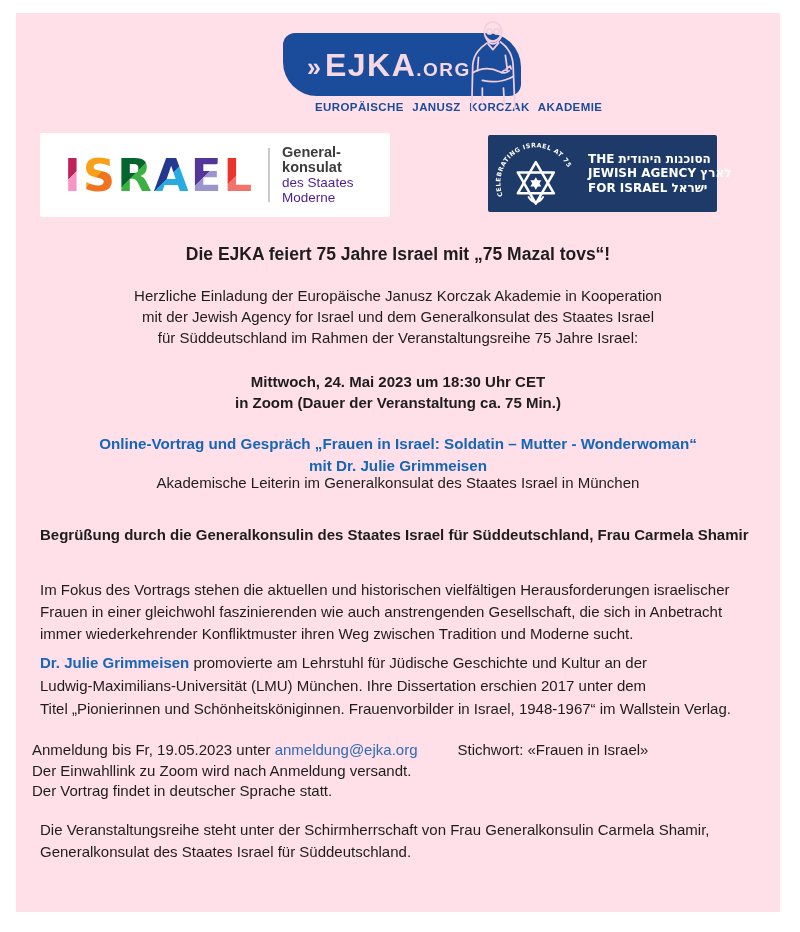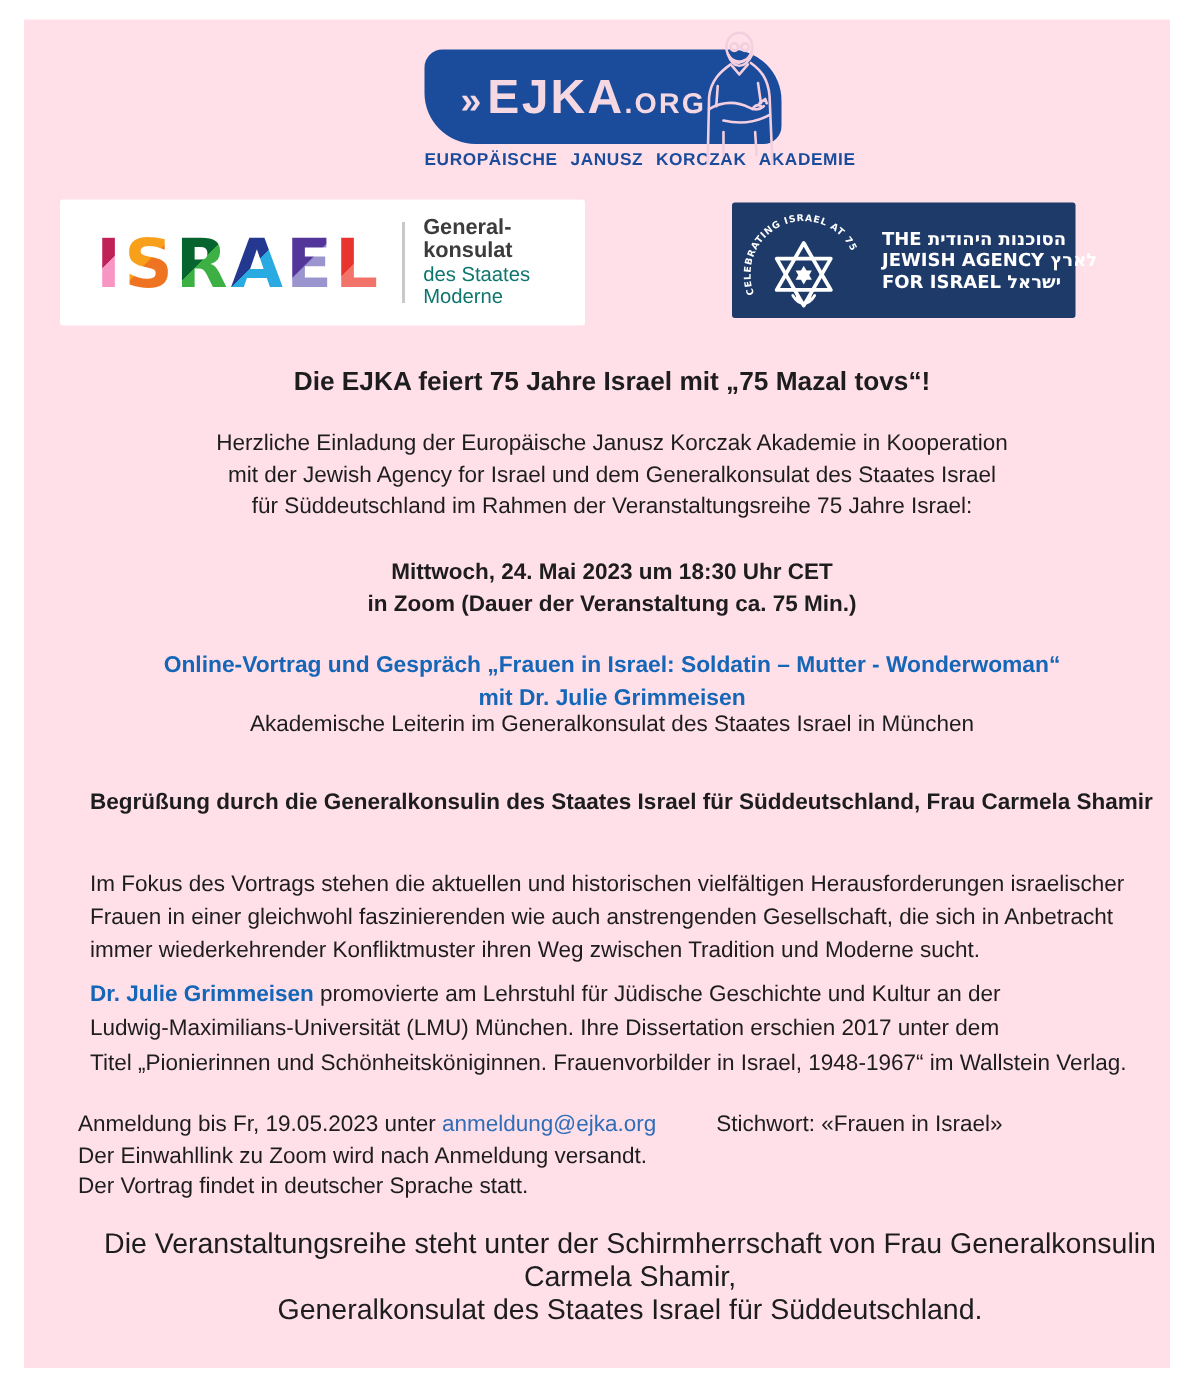--- a/index.html
+++ b/index.html
@@ -3,40 +3,41 @@
 <meta charset="utf-8">
 <style>
   * { margin: 0; padding: 0; box-sizing: border-box; }
   html, body { width: 800px; height: 932px; background: #ffffff; }
   body { font-family: "Liberation Sans", sans-serif; color: #1d1d1f; position: relative; }
 
   .panel {
     position: absolute; left: 16px; top: 13px; width: 764px; height: 899px;
     background: #ffdfe8;
   }
-  .sec { position: absolute; left: 0; right: 0; padding-left: 20px; }
+  .sec { position: absolute; left: 0; right: 0; }
 
   
   .ejka-block { position: absolute; left: 267px; top: 20px; width: 238px; }
   .ejka-box {
     position: relative; width: 238px; height: 63px;
     background: #1b4c9c; border-radius: 12px 34px 12px 34px;
   }
   .ejka-brand {
     position: absolute; left: 24px; top: 50%; transform: translateY(-50%);
     color: #f6d8e3; display: flex; align-items: baseline; white-space: nowrap;
   }
   .ejka-glyph { font-size: 25px; font-weight: 600; margin-right: 4px; }
   .ejka-name  { font-size: 32px; font-weight: 600; letter-spacing: 1.5px; }
   .ejka-tld   { font-size: 19px; font-weight: 600; letter-spacing: 1.5px; }
   .korczak { position: absolute; right: 0px; top: -16px; height: 96px; width: 62px; }
   .ejka-tagline {
     margin-top: 5px; text-align: left; color: #1b4c9c;
     font-size: 11.5px; font-weight: bold; letter-spacing: 0.4px; word-spacing: 5px;
     white-space: nowrap;
+    margin-left: 32px;
   }
 
   
   .israel-box {
     position: absolute; left: 24px; top: 120px; width: 350px; height: 84px;
     background: #ffffff; border-radius: 2px;
     display: flex; align-items: center;
   }
   .israel-letters {
     margin-left: 24px; display: flex; align-items: center;
@@ -46,21 +47,21 @@
   .il { color: var(--c1); }
   @supports ((-webkit-background-clip: text) or (background-clip: text)) {
     .il {
       background-image: linear-gradient(135deg, var(--c1) 47%, var(--c2) 47%);
       -webkit-background-clip: text; background-clip: text; color: transparent;
     }
   }
   .israel-divider { width: 2px; height: 54px; background: #c9c9c9; margin: 0 12px 0 14px; }
   .consulate-text { line-height: 15px; }
   .consulate-text .bold { font-size: 14.5px; font-weight: bold; color: #3c3c3c; }
-  .consulate-text .gray { font-size: 13.5px; color: #0f766e; }
+  .consulate-text .gray { font-size: 13.5px; color: #4c1d95; }
 
   
   .agency-box {
     position: absolute; left: 472px; top: 122px; width: 229px; height: 77px;
     background: #1d3a69; border-radius: 2px;
   }
   .agency-star { position: absolute; left: 4px; top: 2px; height: 73px; width: 96px; }
   .agency-text {
     position: absolute; left: 100px; top: 50%; transform: translateY(-50%);
     color: #ffffff; font-family: "DejaVu Sans", sans-serif;
@@ -74,21 +75,21 @@
   .datetime { top: 358px; font-size: 15px; font-weight: bold; line-height: 21px; }
   .event-title { top: 420px; font-size: 15.2px; font-weight: bold; line-height: 21.5px; color: #1566b7; }
   .event-subtitle { top: 461px; font-size: 15px; }
   .greeting { top: 513px; left: 24px; right: 8px; font-size: 15px; font-weight: bold; }
   .focus { top: 566px; left: 24px; right: 20px; font-size: 15px; line-height: 22px; }
   .bio { top: 638px; left: 24px; right: 10px; font-size: 15px; line-height: 23px; }
   .bio-name { color: #1566b7; font-weight: bold; }
   .registration { top: 727px; left: 16px; right: 16px; font-size: 15px; line-height: 20.5px; }
   .email-link { color: #2f6db8; text-decoration: none; }
   .keyword { margin-left: 40px; }
-  .footer { top: 806px; left: 24px; right: 0; font-size: 19px; line-height: 22px; text-align: center; }
+  .footer { top: 806px; left: 24px; right: 0; font-size: 15px; line-height: 22px; }
 </style>
 </head>
 <body>
 
 <div class="panel">
 
   <div class="ejka-block">
     <div class="ejka-box">
       <span class="ejka-brand">
         <span class="ejka-glyph">»</span>

